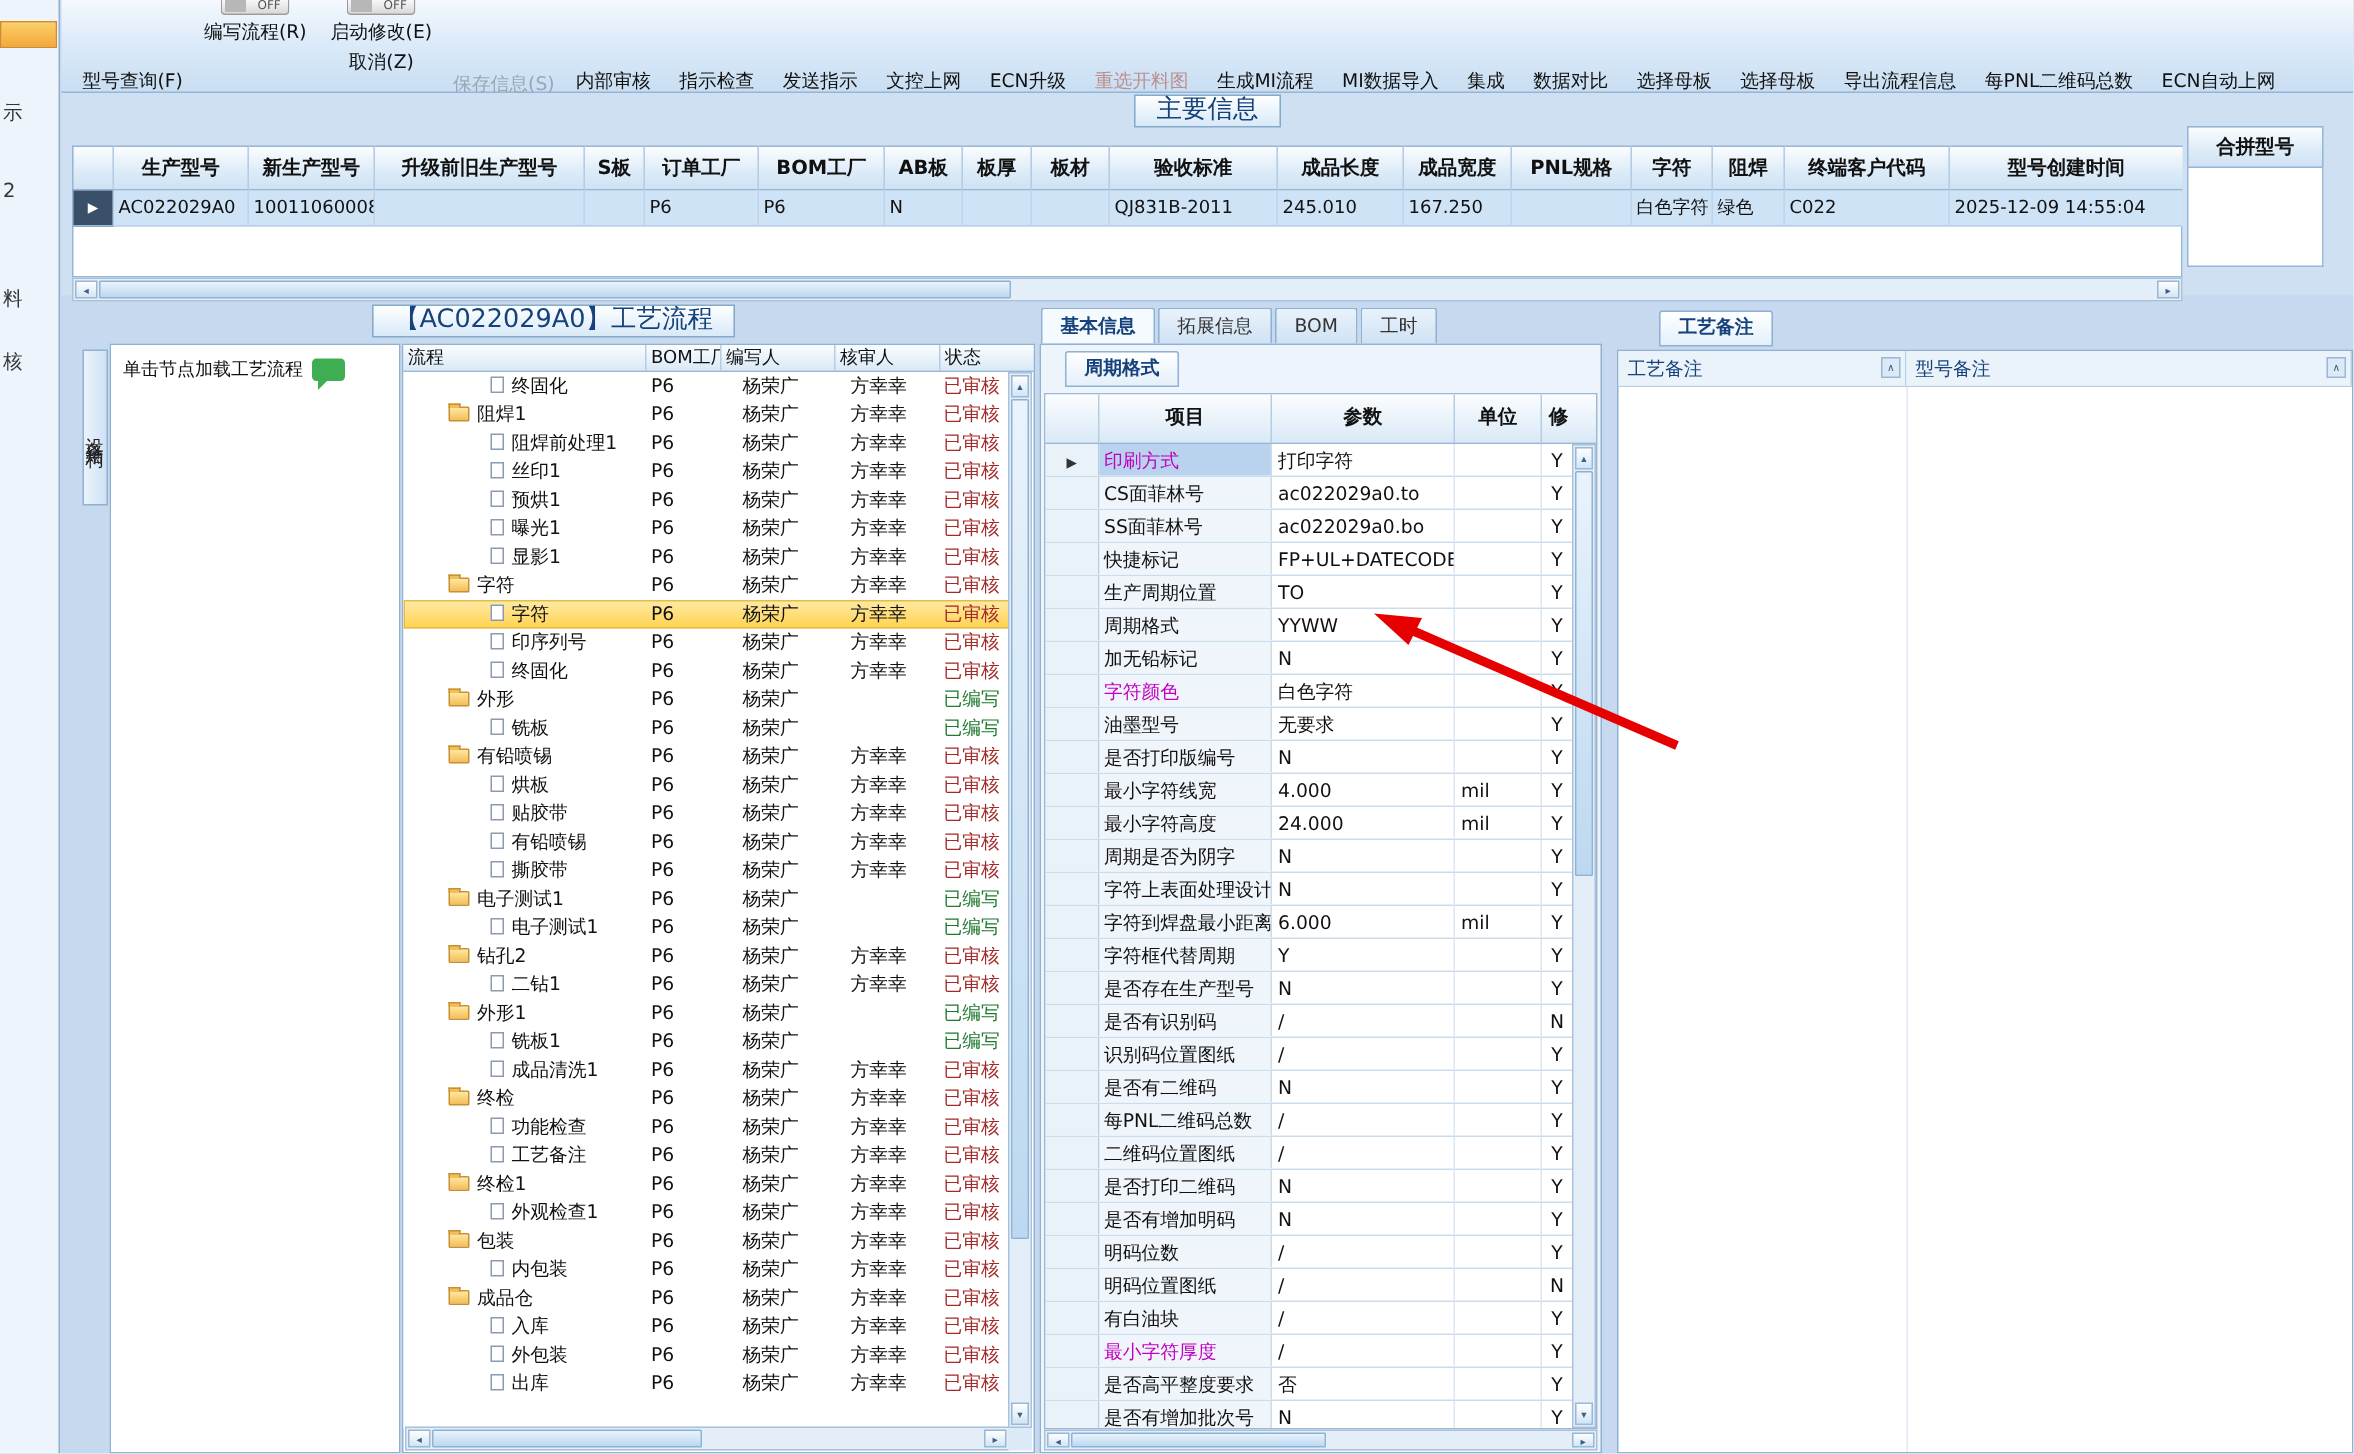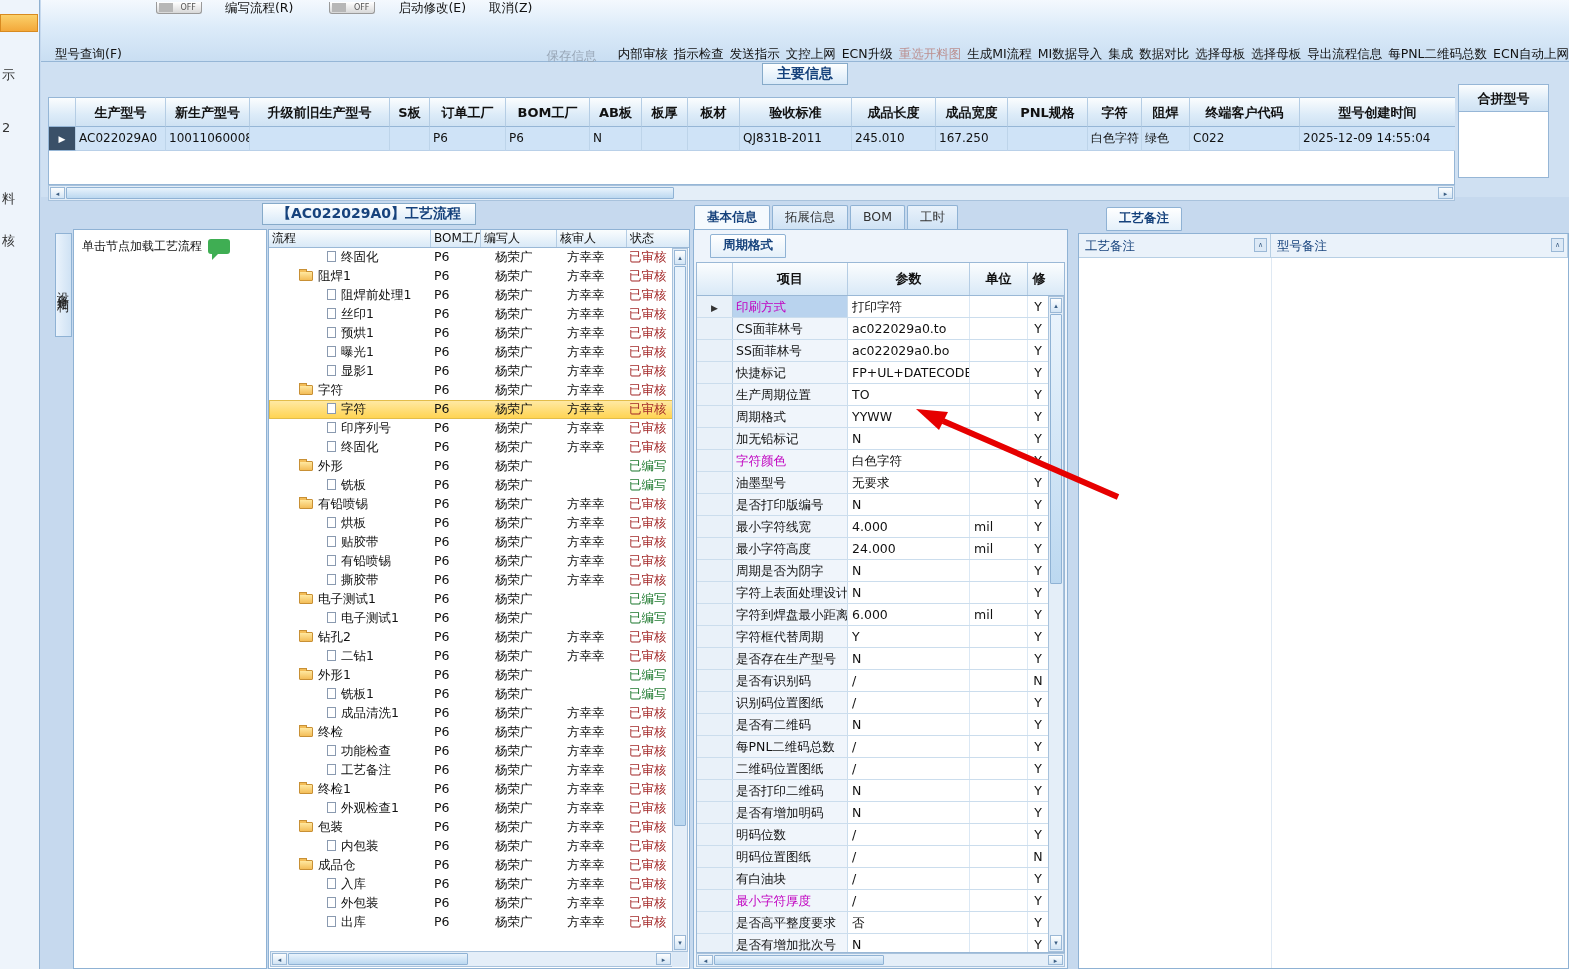--- a/index.html
+++ b/index.html
@@ -16,29 +16,29 @@
   .toolbar{position:absolute;left:41px;top:0;width:1528px;height:62px;
     background:linear-gradient(180deg,#f4f9fe 0%,#dcebf9 45%,#c9def2 100%);
     border-bottom:1px solid #96b6d6;display:flex;align-items:flex-start;gap:14px;padding:6px 0 0 14px;}
   .tb-btn{display:flex;flex-direction:column;align-items:center;cursor:default;margin-top:40px;}
   .tb-label{font-size:12.5px;white-space:nowrap;}
   .tb-arrow{font-size:9px;color:#222;margin-top:14px;visibility:hidden;line-height:8px;}
   .tb-arrow.show{visibility:visible;}
   .tb-btn.disabled .tb-label{color:#bb8f8f;}
   .tb-save{color:#98a6b6;font-size:12.5px;padding-top:2px;}
   .tb-group{display:flex;gap:16px;margin-top:-6px;}
-  .tb-gcol{display:flex;flex-direction:row;align-items:center;gap:23px;margin-left:20px;}
+  .tb-gcol{display:flex;flex-direction:column;align-items:center;gap:3px;}
   .off-pill{width:46px;height:12px;margin-top:-2px;background:linear-gradient(#fff,#d8d8d8);
     border:1px solid #9a9a9a;border-top:none;border-radius:0 0 3px 3px;font-size:8px;color:#555;
     text-align:right;padding-right:5px;line-height:11px;}
   .off-pill::before{content:"";float:left;width:14px;height:9px;margin:1px 0 0 2px;background:#b7b7b7;}
 
   
   .section-tab{display:inline-block;padding:2px 14px 3px;background:linear-gradient(#feffff,#d8e9f8);
-    border:1px solid #86aac9;font-size:14px;color:#16427c;line-height:15px;font-weight:bold;}
+    border:1px solid #86aac9;font-size:17px;color:#16427c;line-height:15px;}
 
   
   .main-info{position:absolute;left:41px;top:62px;width:1528px;height:135px;background:#cfe0f2;}
   .mi-titlebar{height:24px;text-align:center;padding-top:1px;}
   .mi-grid{position:absolute;left:7px;top:35px;width:1407px;}
   .mi-hrow,.mi-drow{display:flex;}
   .mi-selcell{width:28px;flex:none;border:1px solid #96b6d6;border-right:1px solid #b5cde4;}
   .mi-selcell.hdr{height:30px;background:linear-gradient(#fbfdfe,#dcebf8 60%,#cfe2f3);}
   .mi-selcell.dat{height:24px;background:#3a5068;color:#fff;font-size:9px;line-height:24px;text-align:center;border-top:none;}
   .mi-cols{display:flex;flex:1;min-width:0;}
@@ -177,21 +177,21 @@
       </div>
       <div class="tb-gcol">
         <div class="off-pill">OFF</div>
         <span class="tb-label">启动修改(E)</span>
         <span class="tb-label">取消(Z)</span>
       </div>
     </div>
     <div class="tb-btn">
       <span class="tb-save">保存信息(S)</span>
     </div>
-    <div style="display:flex;gap:6px;">
+    <div style="display:flex;gap:19px;">
   <div class="tb-btn">
     <span class="tb-label">内部审核</span>
     <span class="tb-arrow show">▾</span>
   </div>
 
   <div class="tb-btn">
     <span class="tb-label">指示检查</span>
     <span class="tb-arrow show">▾</span>
   </div>
 

